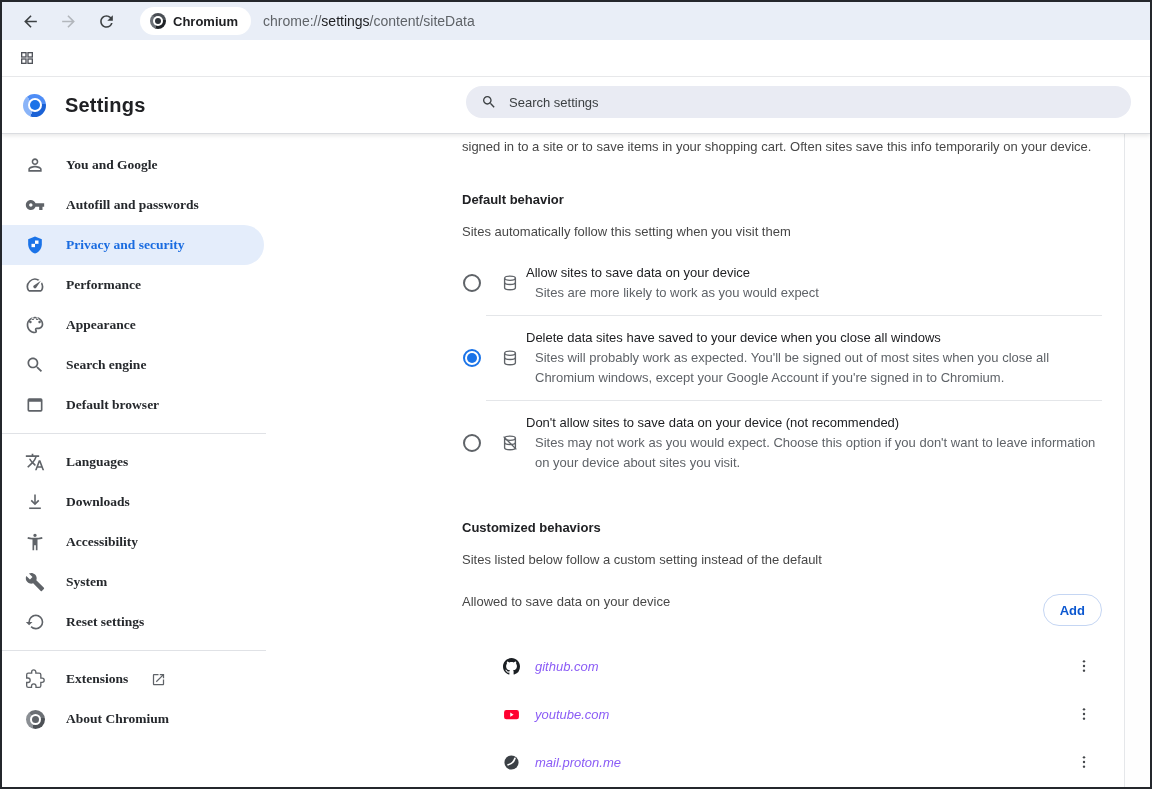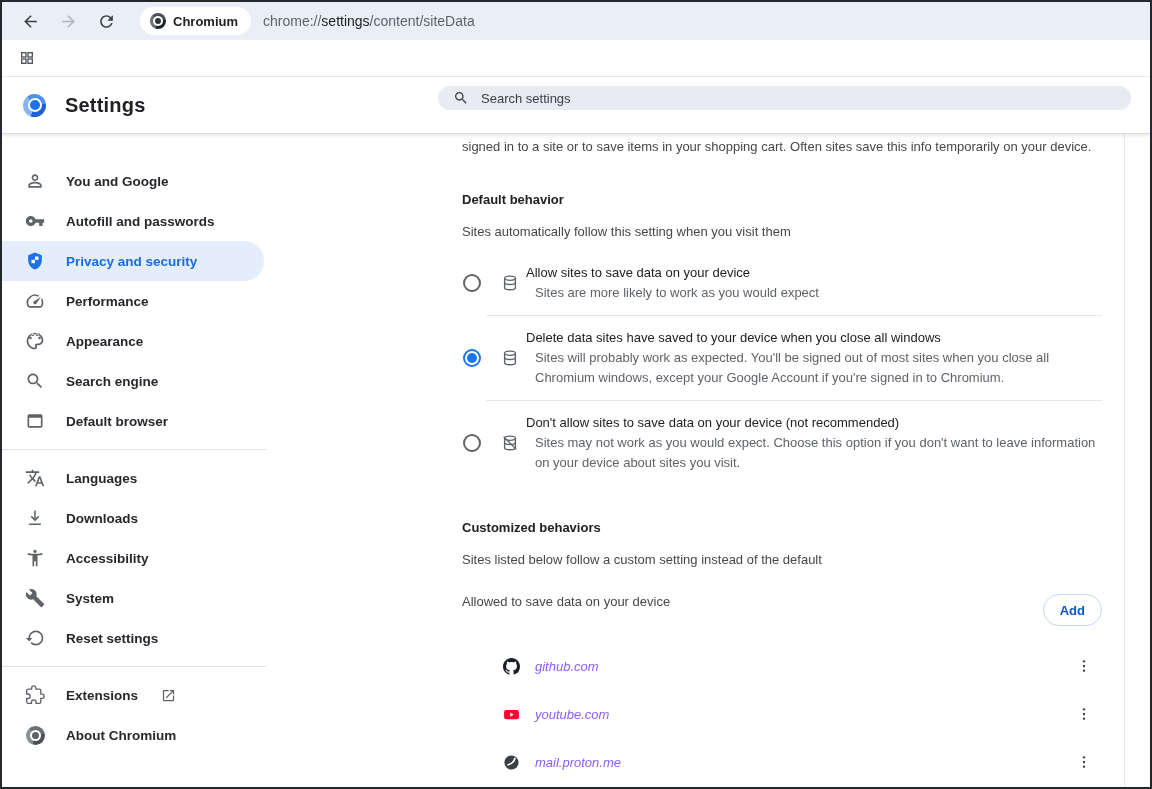--- a/index.html
+++ b/index.html
@@ -24,29 +24,29 @@
   .apps-grid { width:26px; height:26px; display:flex; align-items:center; justify-content:center; border-radius:4px; }
 
   
   .settings-header { height:56px; background:#fff; display:flex; align-items:center; position:relative; z-index:10;
     box-shadow:0 1px 0 #dadce0, 0 3px 4px rgba(0,0,0,.09); }
   .settings-logo { width:23px; height:23px; border-radius:50%; margin-left:21px; flex-shrink:0; position:relative;
     background:conic-gradient(from -40deg,#4e8df6 0 120deg,#1b62d6 0 240deg,#8ab4f8 0 360deg); }
   .settings-logo::before { content:""; position:absolute; inset:4.5px; background:#fff; border-radius:50%; }
   .settings-logo::after { content:""; position:absolute; inset:6.5px; background:#1a73e8; border-radius:50%; }
   .settings-title { font-size:20px; font-weight:600; color:#202124; margin-left:19px; letter-spacing:.2px; }
-  .search-box { position:absolute; left:436px; right:19px; top:9px; height:24px; background:#e9ebf3; border-radius:19px; display:flex; align-items:center; padding:0 15px; }
+  .search-box { position:absolute; left:464px; right:19px; top:9px; height:32px; background:#e9ebf3; border-radius:19px; display:flex; align-items:center; padding:0 15px; }
   .search-box svg { width:16px; height:16px; flex-shrink:0; }
   .search-box input { border:0; background:transparent; outline:none; margin-left:10px; flex:1; font-size:13px; color:#202124; font-family:inherit; }
   .search-box input::placeholder { color:#3c4043; opacity:1; }
 
   
   .page-body { display:flex; height:654px; }
 
-  .sidebar { width:264px; flex-shrink:0; padding-top:28px; }
+  .sidebar { width:264px; flex-shrink:0; padding-top:12px;font-family:Liberation Serif, serif; }
   .side-item { height:40px; display:flex; align-items:center; padding-left:23px; gap:21px; font-size:13.5px; font-weight:600; color:#25282c; cursor:pointer; }
   .side-item .ic { width:20px; height:20px; display:flex; align-items:center; justify-content:center; color:#5f6368; flex-shrink:0; }
   .side-item .ic svg { width:20px; height:20px; }
   .side-item.selected { width:262px; background:#e4edfb; border-radius:0 20px 20px 0; color:#1a6ce0; }
   .ext-link { width:15px; height:15px; color:#5f6368; margin-left:2px; display:flex; }
   .side-divider { border-top:1px solid #e0e2e6; margin:8px 0; }
 
   .main { flex:1; position:relative; background:#fff; }
   .scroll-gutter { position:absolute; top:0; right:0; bottom:0; width:26px; background:#fefefe; border-left:1px solid #e5e7ea; }
 

